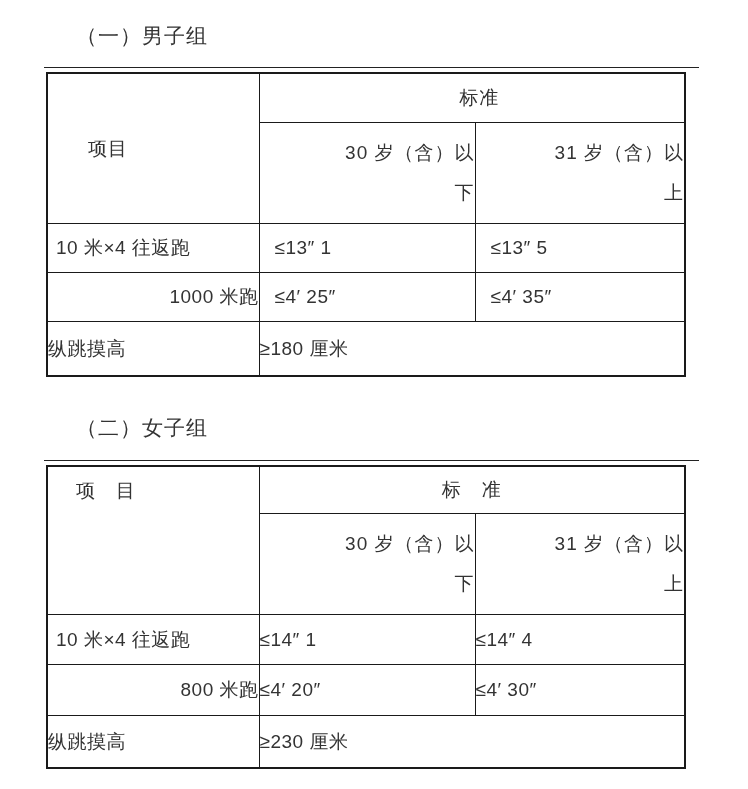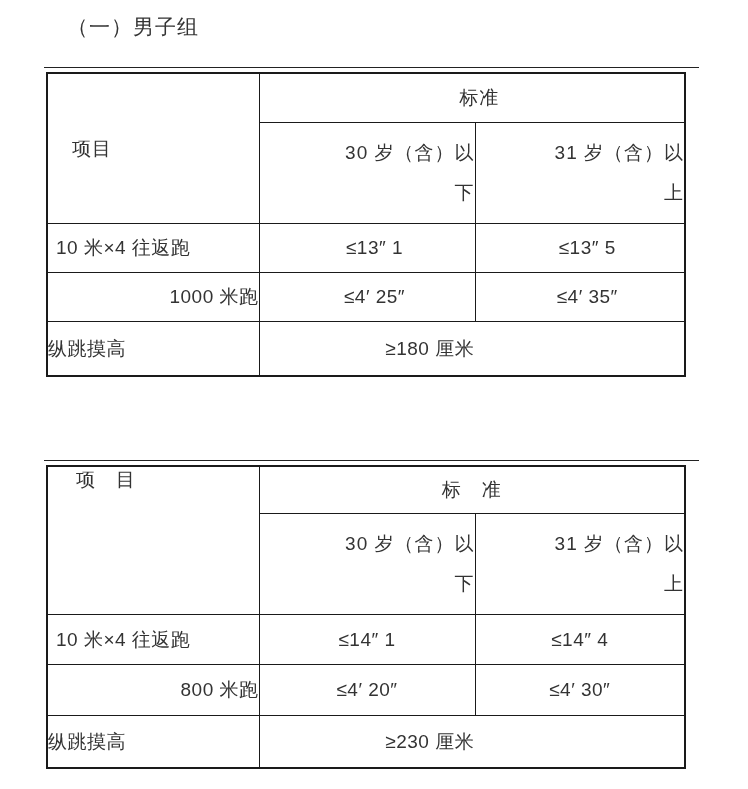--- a/index.html
+++ b/index.html
@@ -8,21 +8,21 @@
     width: 748px;
     height: 789px;
     background: #ffffff;
     font-family: "Liberation Sans", "DejaVu Sans", sans-serif;
     color: #333333;
     overflow: hidden;
   }
   .heading {
     position: absolute;
     left: 64px;
-    margin: 3px;
+    margin: 12px;
     font-size: 21px;
     font-weight: 500;
     letter-spacing: 1px;
     color: #333333;
     white-space: nowrap;
   }
   .h1pos { top: 10px; }
   .h2pos { top: 402px; }
   .toprule {
     position: absolute;
@@ -55,41 +55,42 @@
   }
   .h48  { height: 48px; padding-left: 15px; }
   .h46  { height: 46px; }
   .h100 { height: 100px; }
   .h49  { height: 49px; }
   .h50  { height: 50px; }
   .h51  { height: 51px; }
   .h53  { height: 53px; }
   .item-cell {
     text-align: left;
-    padding-left: 24px;
+    padding-left: 40px;
     letter-spacing: 1px;
   }
   .item-cell.vtop {
     vertical-align: top;
+    padding-top: 11px;
     padding-left: 28px;
     line-height: 26px;
     margin-left: 30px;
   }
   .std-cell { text-align: center; letter-spacing: 1px; }
   .age-cell {
     text-align: right;
     white-space: pre-line;
     line-height: 40px;
     letter-spacing: 1px;
   }
   .label-cell { text-align: left; letter-spacing: 0.5px; }
   .pl8  { padding-left: 8px; }
   .pl15 { padding-left: 15px; text-align: right; }
   .pl13 { }
-  .val-cell { text-align: center; letter-spacing: 0.5px; }
+  .val-cell { text-align: left; letter-spacing: 0.5px; }
   .val-merged { padding-right: 84px; }
 </style>
 </head>
 <body>
 
 <div class="page">
 
   <h2 class="heading h1pos">（一）男子组</h2>
 
   <div class="toprule rule1"></div>
@@ -121,20 +122,21 @@
         <td class="val-cell h48">≤4′ 25″</td>
         <td class="val-cell h48">≤4′ 35″</td>
       </tr>
       <tr>
         <td class="label-cell pl13 h53">纵跳摸高</td>
         <td colspan="2" class="val-cell val-merged h53">≥180 厘米</td>
       </tr>
     </tbody>
   </table>
 
+  <h2 class="heading h2pos">（二）女子组</h2>
 
   <div class="toprule rule2"></div>
 
   <table class="std-table t2pos">
     <colgroup>
         <col class="c1">
         <col class="c2">
         <col class="c3">
       </colgroup>
     <tbody>

